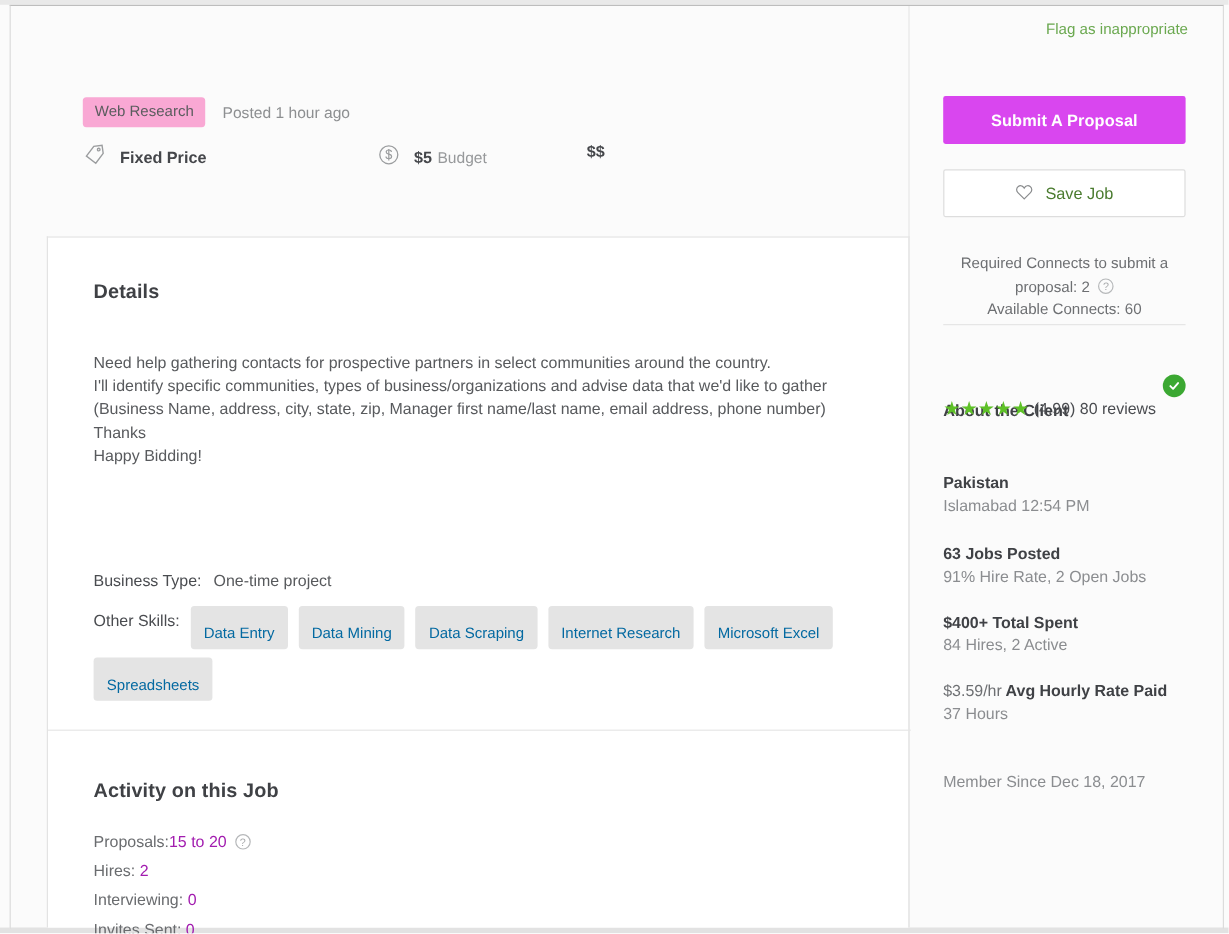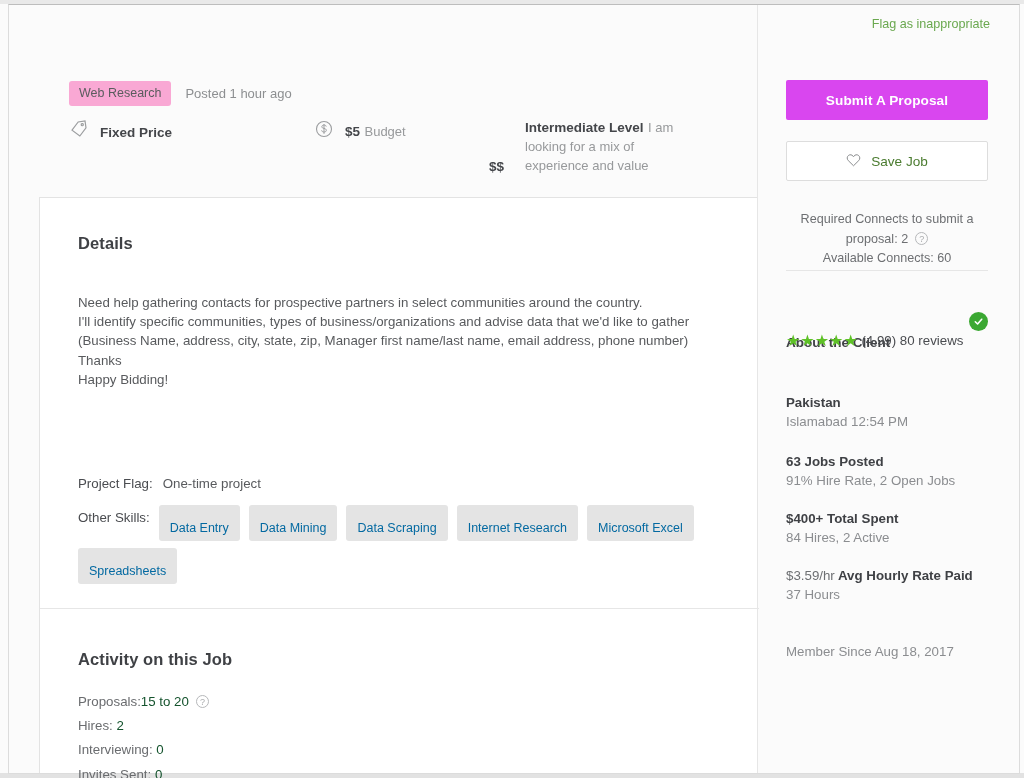--- a/index.html
+++ b/index.html
@@ -167,21 +167,21 @@
     background: #e6e6e6;
   }
   #activity-title { left: 38px; top: 452px; }
   .activity {
     position: absolute;
     left: 38px; top: 492px;
     font-size: 13.3px;
     color: #6a6c6f;
     line-height: 24.2px;
   }
-  .activity .num { color: #14532d; }
+  .activity .num { color: #a21caf; }
   .qmark {
     display: inline-block;
     width: 13px; height: 13px;
     border: 1px solid #b6b8ba;
     border-radius: 50%;
     font-size: 9px;
     line-height: 12px;
     text-align: center;
     color: #a9abad;
     vertical-align: 1px;
@@ -329,39 +329,35 @@
           </svg>
         </span>
         <span class="fact-txt">
           <span class="fact-main">$5</span>
           <span class="fact-sub">Budget</span>
         </span>
       </div>
 
       <div class="fact" style="left:420px; top:0px; width:240px;">
         <span class="dd">$$</span>
-        <span class="fact-txt" style="width:170px;">
-          <span class="fact-main">Intermediate Level</span>
-          <span class="fact-sub">I am looking for a mix of experience and value</span>
-        </span>
       </div>
 
     </div>
 
     <div class="card">
       <div class="card-inner">
         <div class="sec-title" id="details-title">Details</div>
         <div class="desc">Need help gathering contacts for prospective partners in select communities around the country.
 I'll identify specific communities, types of business/organizations and advise data that we'd like to gather
 (Business Name, address, city, state, zip, Manager first name/last name, email address, phone number)
 Thanks
 Happy Bidding!</div>
 
         <div class="proj-type">
-          <span class="lbl">Project Flag:</span><span class="val">One-time project</span>
+          <span class="lbl">Business Type:</span><span class="val">One-time project</span>
         </div>
 
         <div class="skills">
           <span class="lbl">Other Skills:</span>
           <span class="skill-pill">Data Entry</span>
           <span class="skill-pill">Data Mining</span>
           <span class="skill-pill">Data Scraping</span>
           <span class="skill-pill">Internet Research</span>
           <span class="skill-pill">Microsoft Excel</span>
           <span class="skill-pill">Spreadsheets</span>
@@ -431,15 +427,15 @@
     <div class="blk" id="blk-spent">
       <div class="hd">$400+ Total Spent</div>
       <div class="sb">84 Hires, 2 Active</div>
     </div>
 
     <div class="blk" id="blk-rate">
       <div class="hd"><span class="thin">$3.59/hr</span> <span>Avg Hourly Rate Paid</span></div>
       <div class="sb">37 Hours</div>
     </div>
 
-    <div class="blk" id="blk-member">Member Since Aug 18, 2017</div>
+    <div class="blk" id="blk-member">Member Since Dec 18, 2017</div>
   </div>
 </div>
 
 </body></html>

